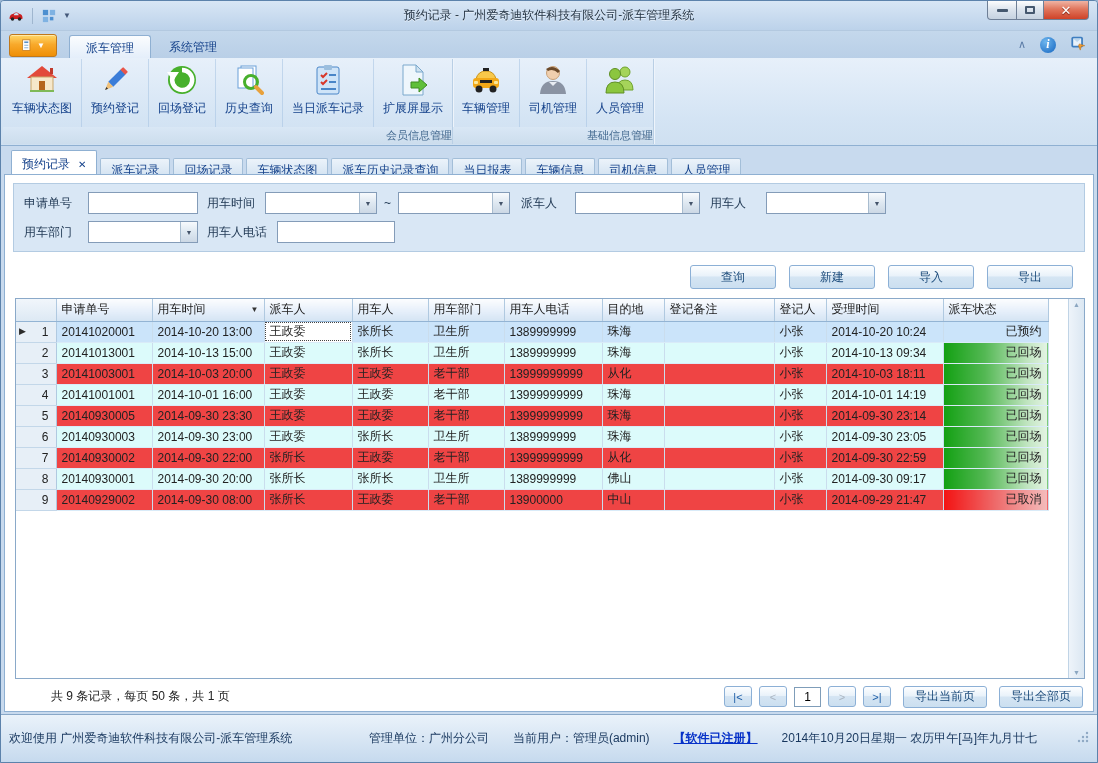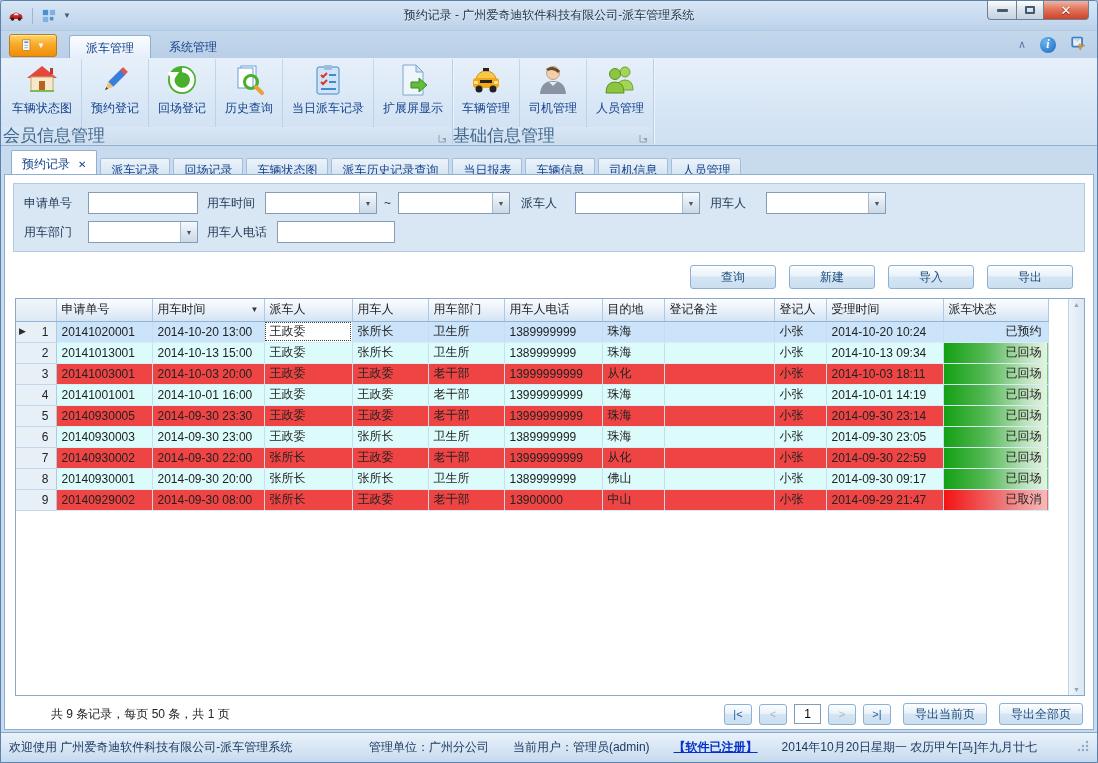--- a/index.html
+++ b/index.html
@@ -35,21 +35,21 @@
 
   
   .ribbon-body{height:88px;background:linear-gradient(#e7f0fa,#d4e4f4 70%,#cfe0f1);border-bottom:1px solid #8fb0d2;display:flex;padding:1px 2px}
   .rgroup{display:flex;flex-direction:column;border-right:1px solid #b9cfe5;box-shadow:1px 0 0 #eef4fb}
   .rbtns{flex:1;display:flex;align-items:stretch}
   .rbtn{display:flex;flex-direction:column;align-items:center;justify-content:flex-start;padding:5px 9px 2px;border-right:1px solid rgba(165,195,225,.55);cursor:default}
   .rbtn:last-child{border-right:none}
   .ricon{width:32px;height:32px;display:block;margin-bottom:4px}
   .ricon svg{width:32px;height:32px;display:block}
   .rlabel{color:#15428b;white-space:nowrap}
-  .rgroup-footer{height:17px;position:relative;display:flex;align-items:center;justify-content:flex-start;color:#42688f;font-size:17px;background:linear-gradient(#d9e7f5,#ccdded)}
+  .rgroup-footer{height:17px;position:relative;display:flex;align-items:center;justify-content:flex-end;color:#42688f;font-size:11px;background:linear-gradient(#d9e7f5,#ccdded)}
   .launcher{position:absolute;right:3px;bottom:2px;width:12px;height:12px;opacity:.8}
 
   
   .doctabs{height:28px;background:#c8daee;display:flex;align-items:flex-end;padding:4px 0 0 10px;gap:3px}
   .dtab{height:16px;padding:3px 10px 0;background:linear-gradient(#ecf3fa,#d6e5f3);border:1px solid #a3bed8;border-bottom:none;border-radius:2px 2px 0 0;color:#15428b;white-space:nowrap;cursor:default}
   .dtab.active{height:24px;background:#fff;border-color:#8fb0d2;display:flex;align-items:center;gap:8px}
   .tclose{color:#15428b;font-size:10px;font-weight:bold}
 
   
   .main{flex:1;margin:0 3px;background:#fff;border:1px solid #8fb0d2;border-top-color:#8fb0d2;display:flex;flex-direction:column;overflow:hidden}
@@ -85,21 +85,21 @@
 
   .pager{height:30px;display:flex;align-items:center;margin:3px 10px 0}
   .summary{margin-left:36px;color:#222}
   .pager-right{margin-left:auto;display:flex;align-items:center;gap:7px}
   .pbtn{width:28px;height:21px;border:1px solid #8cb0d6;border-radius:3px;background:linear-gradient(#fdfeff,#e9f2fa 45%,#d5e5f3 50%,#cbdff0);color:#1f5fa8;font:inherit;font-size:11px}
   .pbtn.disabled{color:#a9b4c0}
   .pinput{width:27px;height:20px;border:1px solid #7f9db9;text-align:center;font:inherit}
   .xbtn{height:22px;padding:0 11px;border:1px solid #8cb0d6;border-radius:3px;background:linear-gradient(#fdfeff,#e9f2fa 45%,#d5e5f3 50%,#cbdff0);color:#1a4a7a;font:inherit;margin-left:5px}
 
   
-  .statusbar{height:30px;margin-top:2px;border-top:1px solid #89a8c8;background:linear-gradient(#eaf2fa,#c6daee);display:flex;align-items:center;padding:0 8px;color:#17365d}
+  .statusbar{height:48px;margin-top:2px;border-top:1px solid #89a8c8;background:linear-gradient(#eaf2fa,#c6daee);display:flex;align-items:center;padding:0 8px;color:#17365d}
   .sb-right{margin-left:auto;display:flex;align-items:center;gap:24px}
   .license{color:#0631c8;font-weight:bold;text-decoration:underline}
   .grip{margin-left:16px}
 </style>
 </head>
 <body>
 
 <div class="window">
 
   <div class="titlebar">

